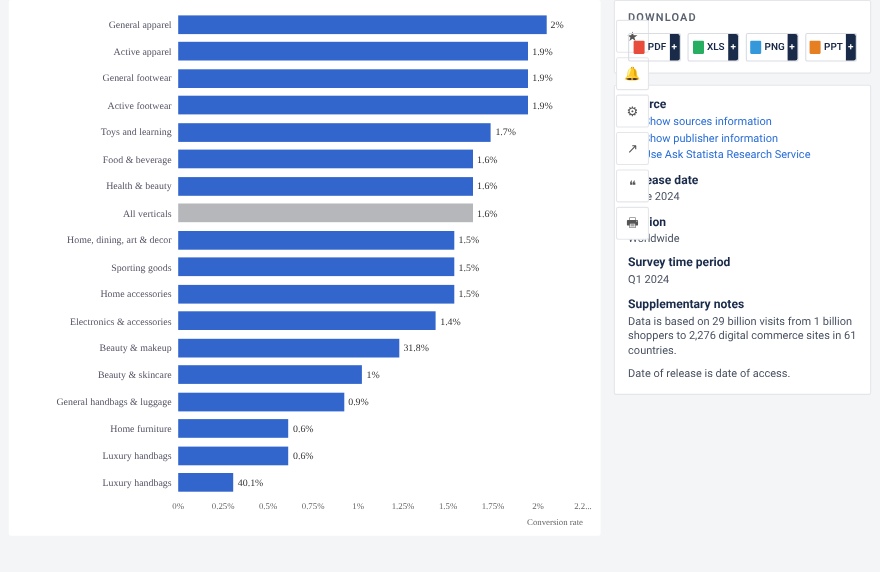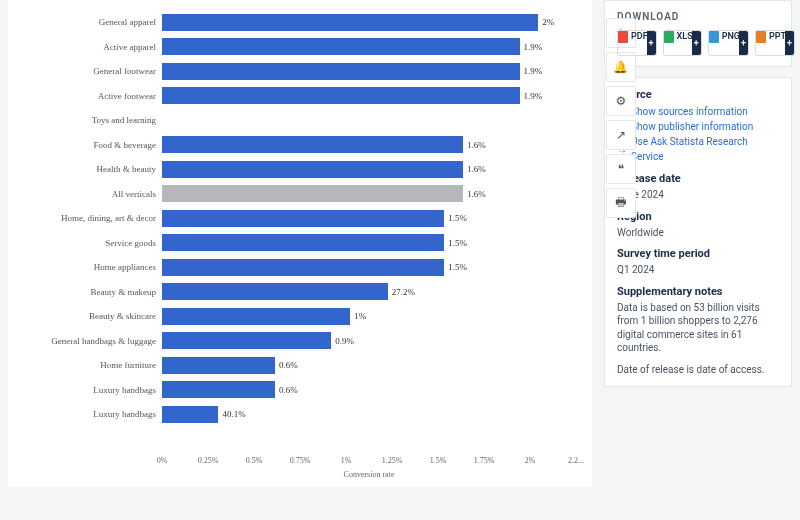--- a/index.html
+++ b/index.html
@@ -7,28 +7,28 @@
   .chart-panel { flex: 1; background: #fff; border-radius: 2px; padding: 10px 16px 8px 16px; position: relative; font-family: Liberation Serif, serif; }
   .chart-body { position: relative; height: 446px; }
   .bar-row { display: flex; align-items: center; height: 24.5px; }
   .bar-label { width: 138px; text-align: right; font-size: 9px; color: #556; padding-right: 6px; }
   .bar-track { flex: 1; position: relative; height: 18px; display: flex; align-items: center; }
   .bar-fill { height: 17px; background: #3266cc; }
   .bar-fill.gray { background: #b5b7ba; }
   .bar-value { font-size: 9px; color: #333; padding-left: 4px; }
   .axis { display: flex; margin-left: 138px; font-size: 8px; color: #666; position: relative; height: 12px; }
   .axis span { position: absolute; transform: translateX(-50%); }
-  .axis-title { text-align: center; font-size: 8px; color: #666; margin-left: 138px; margin-top: 2px; }
-  .right-col { width: 188px; display: flex; flex-direction: column; gap: 10px; }
+  .axis-title { text-align: right; font-size: 8px; color: #666; margin-left: 138px; margin-top: 2px; }
+  .right-col { width: 234px; display: flex; flex-direction: column; gap: 10px; }
   .icon-col { position: absolute; right: -44px; top: 18px; display: flex; flex-direction: column; gap: 0; }
   .icon-btn { width: 30px; height: 30px; background: #fff; border: 1px solid #e4e6ea; display: flex; align-items: center; justify-content: center; font-size: 12px; color: #555; cursor: pointer; margin-bottom: 4px; border-radius: 2px; }
   .download-panel, .info-panel { background: #fff; border: 1px solid #e4e6ea; border-radius: 2px; padding: 10px 12px; }
   .download-title { font-size: 10px; letter-spacing: 1px; color: #5a6; color:#5a6270; font-weight: 600; margin-bottom: 8px; }
   .dl-row { display: flex; gap: 6px; }
-  .dl-btn { flex: 1; border: 1px solid #d9dce1; border-radius: 2px; height: 26px; display: flex; align-items: flex-start; justify-content: center; gap: 3px; font-size: 9px; font-weight: 600; color: #1a2b4a; cursor: pointer; position: relative; padding-right: 8px; }
+  .dl-btn { flex: 1; border: 1px solid #d9dce1; border-radius: 2px; height: 26px; display: flex; align-items: center; justify-content: center; gap: 3px; font-size: 9px; font-weight: 600; color: #1a2b4a; cursor: pointer; position: relative; padding-right: 8px; }
   .dl-btn .sq { width: 10px; height: 12px; border-radius: 1px; }
   .dl-btn .plus { position: absolute; right: 0; top: 0; bottom: 0; width: 9px; background: #1a2b4a; color: #fff; font-size: 9px; display: flex; align-items:center; justify-content:center; border-top-right-radius:2px; border-bottom-right-radius:2px;}
   .info-panel h4 { font-size: 11px; font-weight: 700; color: #1a2b4a; margin: 8px 0 3px 0; }
   .info-panel h4:first-child { margin-top: 0; }
   .info-panel .val { font-size: 10px; color: #4a5262; line-height: 1.35; }
   .info-panel .link { font-size: 10px; color: #2a6ed6; cursor: pointer; display: flex; align-items: center; gap: 4px; line-height: 1.5; }
   .info-panel .link::before { content: "→"; font-size: 10px; }
   .chart-wrap { position: relative; flex: 1; }
 </style>
 </head>
@@ -60,20 +60,24 @@
         </div>
         <div class="bar-row">
           <div class="bar-label">Active footwear</div>
           <div class="bar-track">
             <div class="bar-fill" style="width: 86.3636%;"></div>
             <div class="bar-value">1.9%</div>
           </div>
         </div>
         <div class="bar-row">
           <div class="bar-label">Toys and learning</div>
+          <div class="bar-track">
+            <div class="bar-fill" style="width: 77.2727%;"></div>
+            <div class="bar-value">1.7%</div>
+          </div>
         </div>
         <div class="bar-row">
           <div class="bar-label">Food &amp; beverage</div>
           <div class="bar-track">
             <div class="bar-fill" style="width: 72.7273%;"></div>
             <div class="bar-value">1.6%</div>
           </div>
         </div>
         <div class="bar-row">
           <div class="bar-label">Health &amp; beauty</div>
@@ -90,38 +94,45 @@
           </div>
         </div>
         <div class="bar-row">
           <div class="bar-label">Home, dining, art &amp; decor</div>
           <div class="bar-track">
             <div class="bar-fill" style="width: 68.1818%;"></div>
             <div class="bar-value">1.5%</div>
           </div>
         </div>
         <div class="bar-row">
-          <div class="bar-label">Service goods</div>
+          <div class="bar-label">Sporting goods</div>
           <div class="bar-track">
             <div class="bar-fill" style="width: 68.1818%;"></div>
             <div class="bar-value">1.5%</div>
           </div>
         </div>
         <div class="bar-row">
-          <div class="bar-label">Home appliances</div>
+          <div class="bar-label">Home accessories</div>
           <div class="bar-track">
             <div class="bar-fill" style="width: 68.1818%;"></div>
             <div class="bar-value">1.5%</div>
           </div>
         </div>
         <div class="bar-row">
+          <div class="bar-label">Electronics &amp; accessories</div>
+          <div class="bar-track">
+            <div class="bar-fill" style="width: 63.6364%;"></div>
+            <div class="bar-value">1.4%</div>
+          </div>
+        </div>
+        <div class="bar-row">
           <div class="bar-label">Beauty &amp; makeup</div>
           <div class="bar-track">
             <div class="bar-fill" style="width: 54.5455%;"></div>
-            <div class="bar-value">27.2%</div>
+            <div class="bar-value">31.8%</div>
           </div>
         </div>
         <div class="bar-row">
           <div class="bar-label">Beauty &amp; skincare</div>
           <div class="bar-track">
             <div class="bar-fill" style="width: 45.4545%;"></div>
             <div class="bar-value">1%</div>
           </div>
         </div>
         <div class="bar-row">
@@ -223,16 +234,16 @@
         <div class="link">Show publisher information</div>
         <div class="link">Use Ask Statista Research Service</div>
       </div>
     <h4>Release date</h4>
     <div class="val">June 2024</div>
     <h4>Region</h4>
     <div class="val">Worldwide</div>
     <h4>Survey time period</h4>
     <div class="val">Q1 2024</div>
     <h4>Supplementary notes</h4>
-    <div class="val">Data is based on 53 billion visits from 1 billion shoppers to 2,276 digital commerce sites in 61 countries.</div>
+    <div class="val">Data is based on 29 billion visits from 1 billion shoppers to 2,276 digital commerce sites in 61 countries.</div>
     <div class="val" style="margin-top:8px">Date of release is date of access.</div>
   </div>
 </div>
 
 </body></html>

